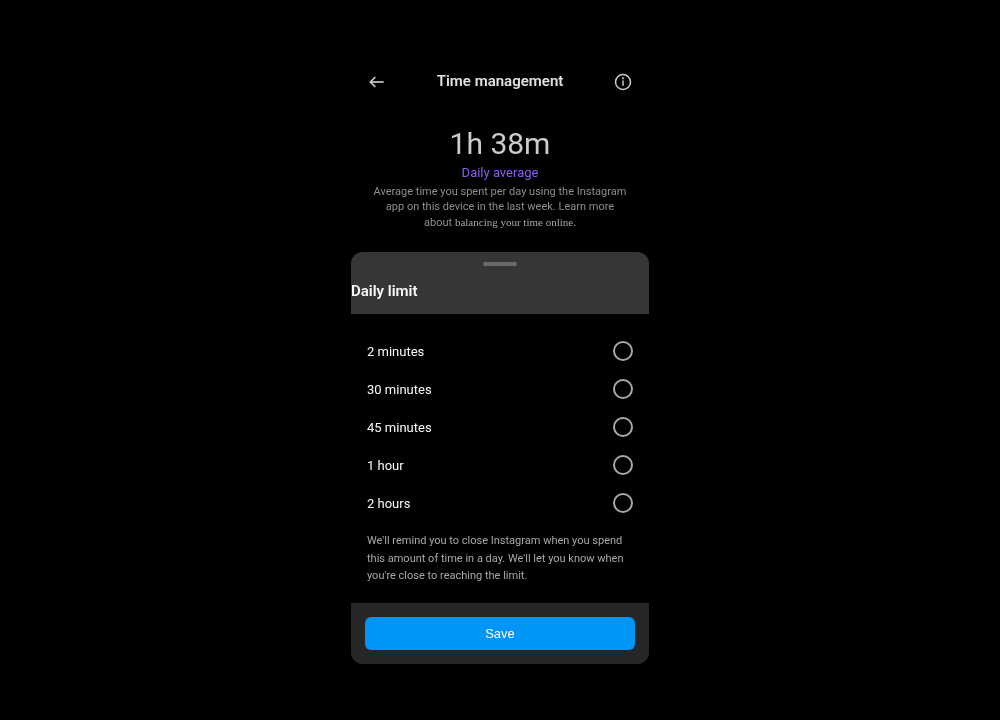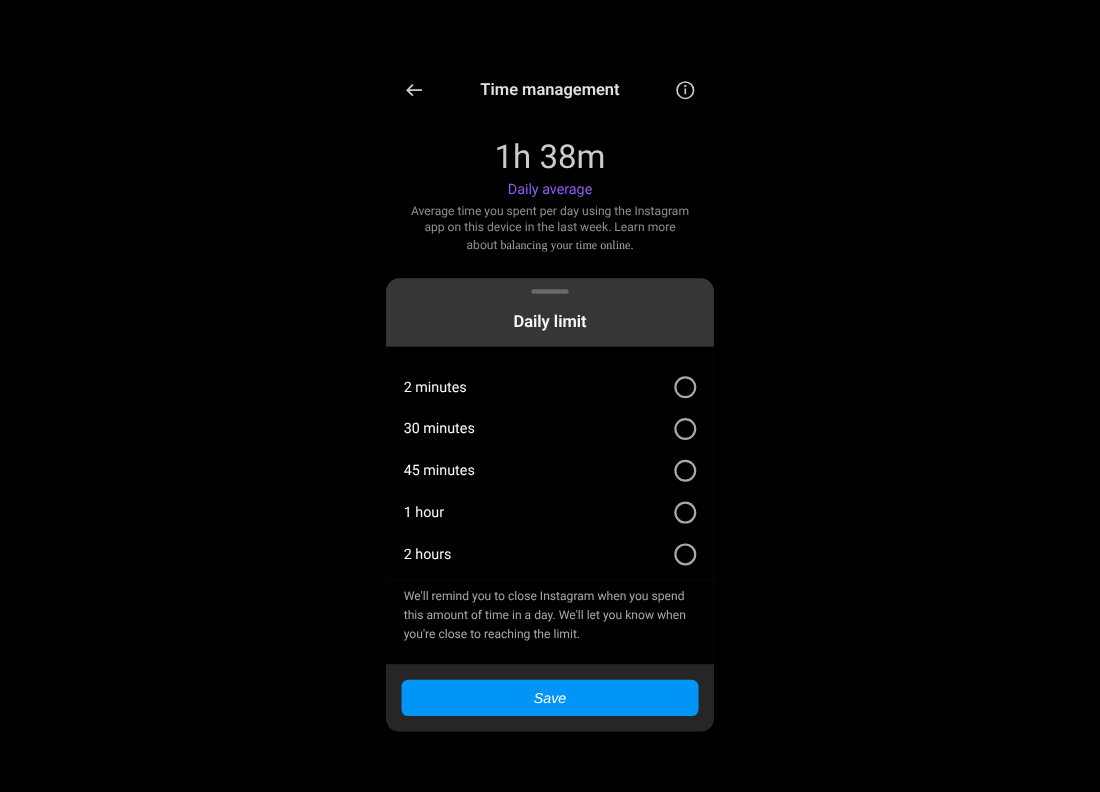--- a/index.html
+++ b/index.html
@@ -39,21 +39,21 @@
     .time-desc .link { color: #a8a8a8; font-family: Liberation Serif, serif; }
     .sheet {
       background: #262626;
       border-radius: 12px;
       overflow: hidden;
       margin-top: 6px;
     }
     .sheet-header {
       background: #363636;
       padding: 10px 0 14px;
-      text-align: center;
+      text-align: left;
       position: relative;
     }
     .drag-handle {
       width: 34px;
       height: 4px;
       background: #6a6a6a;
       border-radius: 2px;
       margin: 0 auto 16px;
     }
     .sheet-title { font-size: 15px; font-weight: 600; color: #fafafa; }
@@ -77,21 +77,20 @@
     .save-btn {
       width: 100%;
       background: #0095f6;
       color: #fff;
       border: none;
       border-radius: 6px;
       padding: 9px 0;
       font-size: 13px;
       font-weight: 500;
       cursor: pointer;
-      font-style: italic;
     }
   </style>
 </head>
 <body>
 
 <div class="phone-container">
   <div class="header">
     <div class="back-icon">
       <svg width="20" height="20" viewBox="0 0 24 24" fill="none" stroke="#ccc" stroke-width="2">
           <line x1="20" y1="12" x2="4" y2="12"></line>

